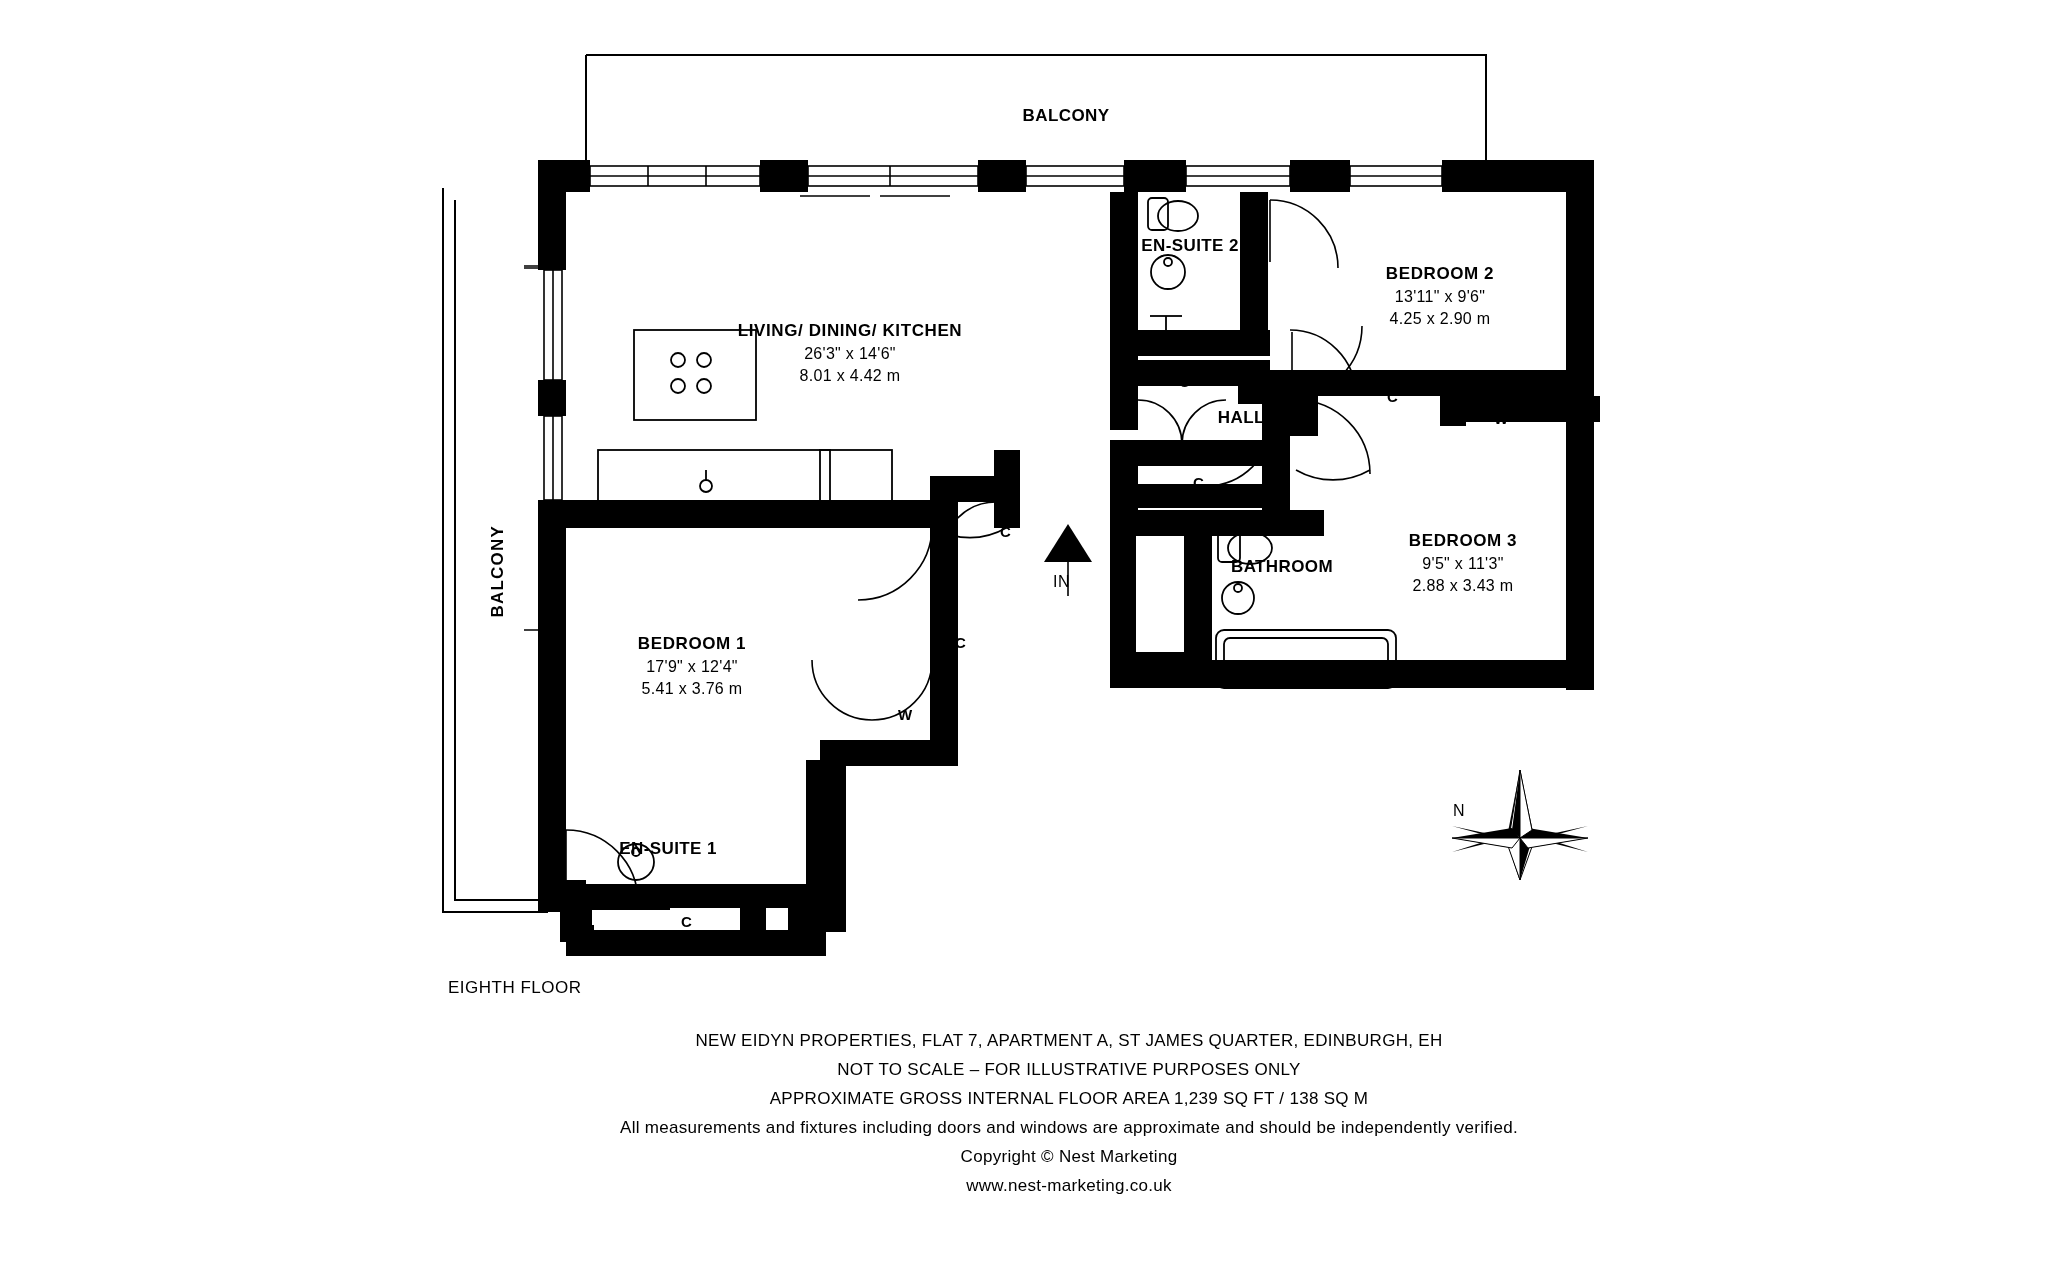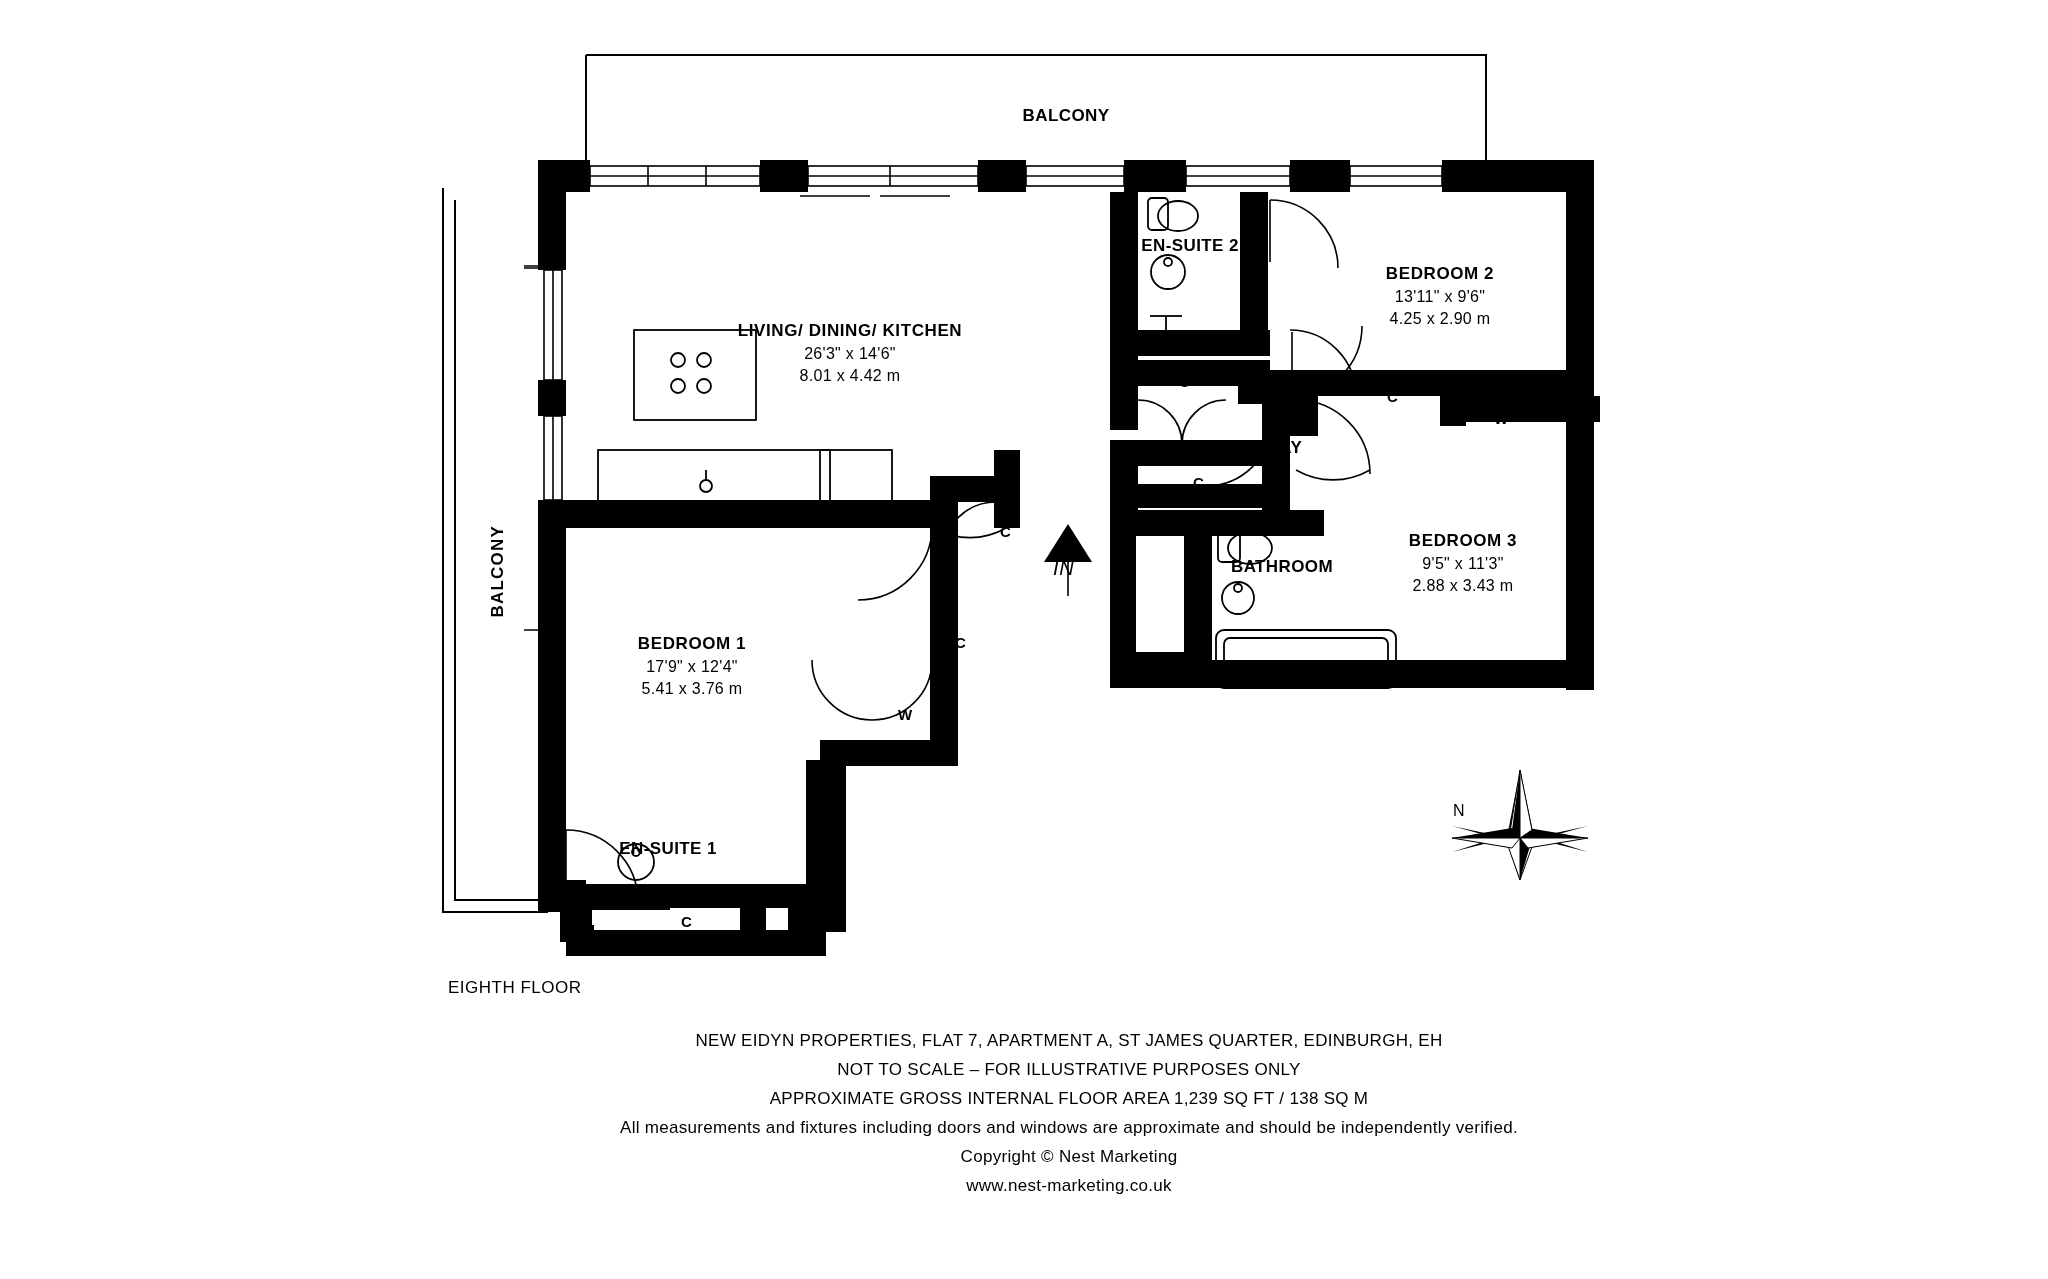--- a/index.html
+++ b/index.html
@@ -320,33 +320,33 @@
 
   <div class="lbl center" style="left:1463px;top:530px;">
     <div class="room-name">BEDROOM 3</div>
     <div class="dim">9'5" x 11'3"</div>
     <div class="dim">2.88 x 3.43 m</div>
   </div>
 
   <div class="lbl b center" style="left:668px;top:838px;">EN-SUITE 1</div>
   <div class="lbl b center" style="left:1190px;top:235px;">EN-SUITE 2</div>
   <div class="lbl b center" style="left:1282px;top:556px;">BATHROOM</div>
-  <div class="lbl b center" style="left:1254px;top:437px;padding-left:12px;">HALLWAY</div>
+  <div class="lbl b center" style="left:1254px;top:407px;padding-left:12px;">HALLWAY</div>
 
   <div class="cbox" style="left:1179px;top:373px;">C</div>
   <div class="cbox" style="left:1193px;top:474px;">C</div>
   <div class="cbox" style="left:1387px;top:388px;">C</div>
   <div class="cbox" style="left:1000px;top:523px;">C</div>
   <div class="cbox" style="left:955px;top:634px;">C</div>
   <div class="cbox" style="left:681px;top:913px;">C</div>
 
   <div class="cbox" style="left:1494px;top:410px;">W</div>
   <div class="cbox" style="left:898px;top:706px;">W</div>
 
-  <div class="lbl" style="left:1053px;top:555px;font-size:20px;letter-spacing:.6px;font-style:italic;">IN</div>
+  <div class="lbl" style="left:1053px;top:571px;font-size:16px;letter-spacing:.6px;">IN</div>
 
   <div class="lbl" style="left:1453px;top:800px;font-size:16px;">N</div>
 
   <div class="lbl" style="left:448px;top:977px;font-size:17px;letter-spacing:.5px;">EIGHTH FLOOR</div>
 
   <div class="footer" style="top:1031px;">NEW EIDYN PROPERTIES, FLAT 7, APARTMENT A, ST JAMES QUARTER, EDINBURGH, EH</div>
   <div class="footer" style="top:1060px;">NOT TO SCALE – FOR ILLUSTRATIVE PURPOSES ONLY</div>
   <div class="footer" style="top:1089px;">APPROXIMATE GROSS INTERNAL FLOOR AREA 1,239 SQ FT / 138 SQ M</div>
   <div class="footer" style="top:1118px;">All measurements and fixtures including doors and windows are approximate and should be independently verified.</div>
   <div class="footer" style="top:1147px;">Copyright © Nest Marketing</div>

